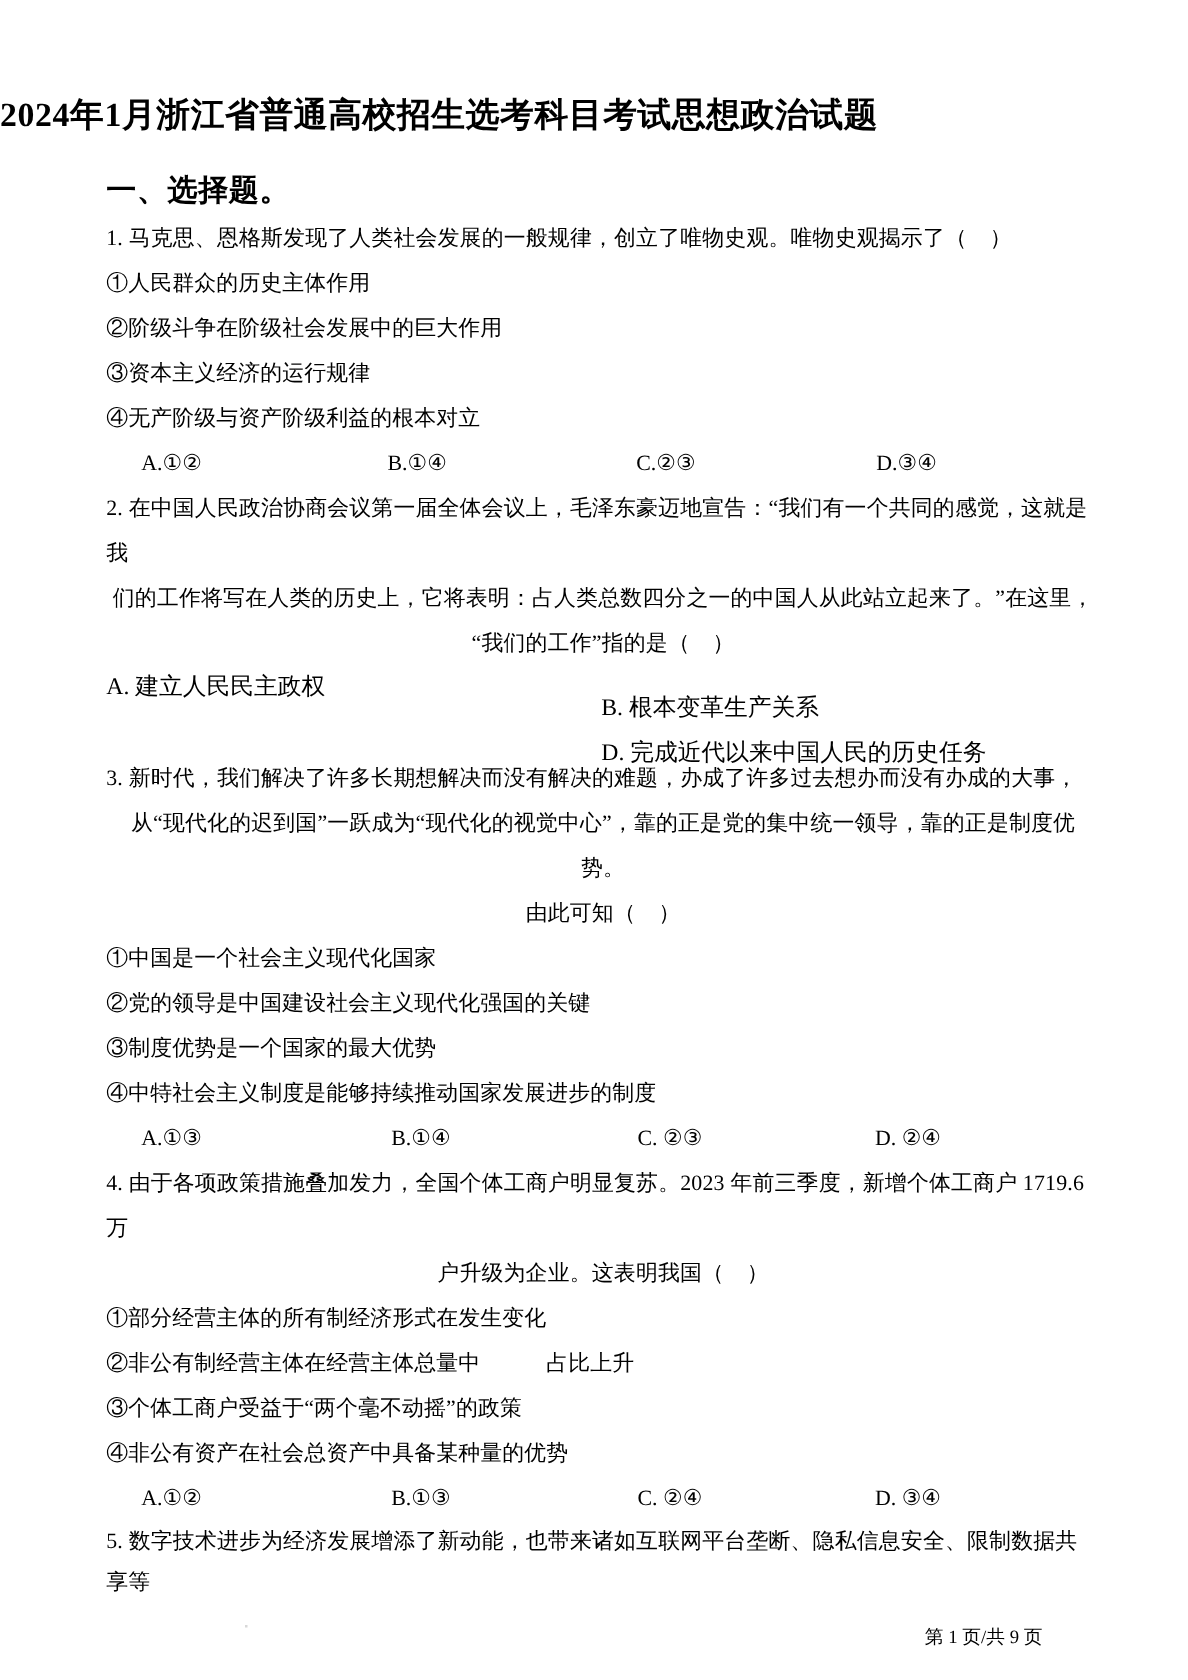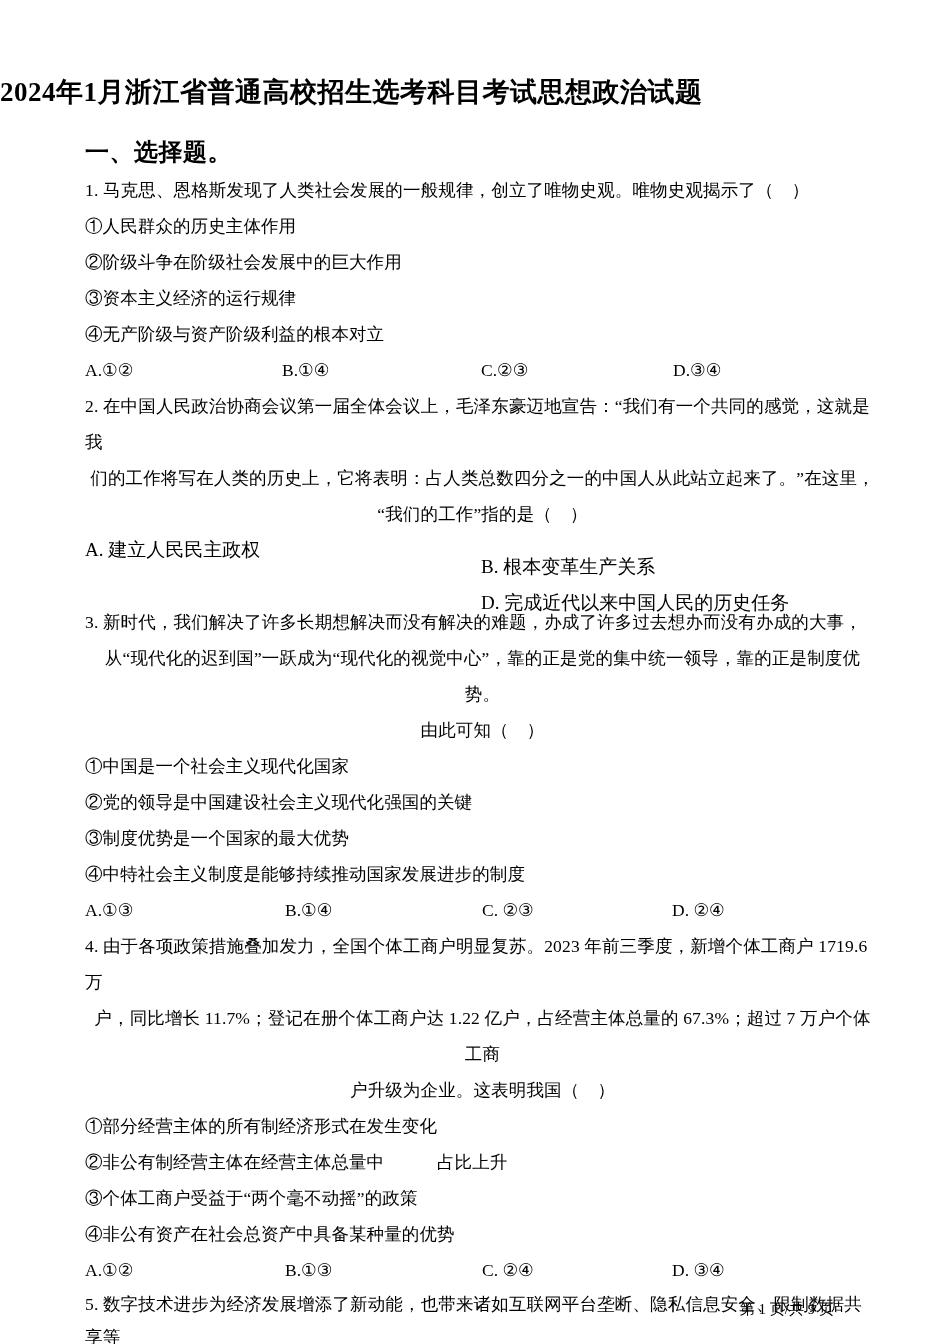--- a/index.html
+++ b/index.html
@@ -60,20 +60,21 @@
     text-align: center;
   }
   .line.item {
     letter-spacing: 0.1px;
   }
   .opt-row {
     position: relative;
     height: 36px;
     font-size: 17.5px;
     line-height: 36px;
+    margin-left: 28px;
   }
   .opt {
     position: absolute;
     top: 0;
     white-space: nowrap;
   }
   .opt-a { left: 0px; }
   .opt-b { left: 197px; }
   .opt-c { left: 396px; }
   .opt-d { left: 588px; }
@@ -154,21 +155,20 @@
       <div class="opt-row wide">
         <span class="opt opt-a">A.①③</span>
         <span class="opt opt-b">B.①④</span>
         <span class="opt opt-c">C. ②③</span>
         <span class="opt opt-d">D. ②④</span>
       </div>
     </div>
 
     <div class="q-block">
       <div class="line">4. 由于各项政策措施叠加发力，全国个体工商户明显复苏。2023 年前三季度，新增个体工商户 1719.6 万</div>
-      <div class="line stem-cont">户，同比增长 11.7%；登记在册个体工商户达 1.22 亿户，占经营主体总量的 67.3%；超过 7 万户个体工商</div>
       <div class="line stem-cont">户升级为企业。这表明我国（    ）</div>
       <div class="line item">①部分经营主体的所有制经济形式在发生变化</div>
       <div class="line item">②非公有制经营主体在经营主体总量中　　　占比上升</div>
       <div class="line item">③个体工商户受益于“两个毫不动摇”的政策</div>
       <div class="line item">④非公有资产在社会总资产中具备某种量的优势</div>
       <div class="opt-row wide">
         <span class="opt opt-a">A.①②</span>
         <span class="opt opt-b">B.①③</span>
         <span class="opt opt-c">C. ②④</span>
         <span class="opt opt-d">D. ③④</span>

